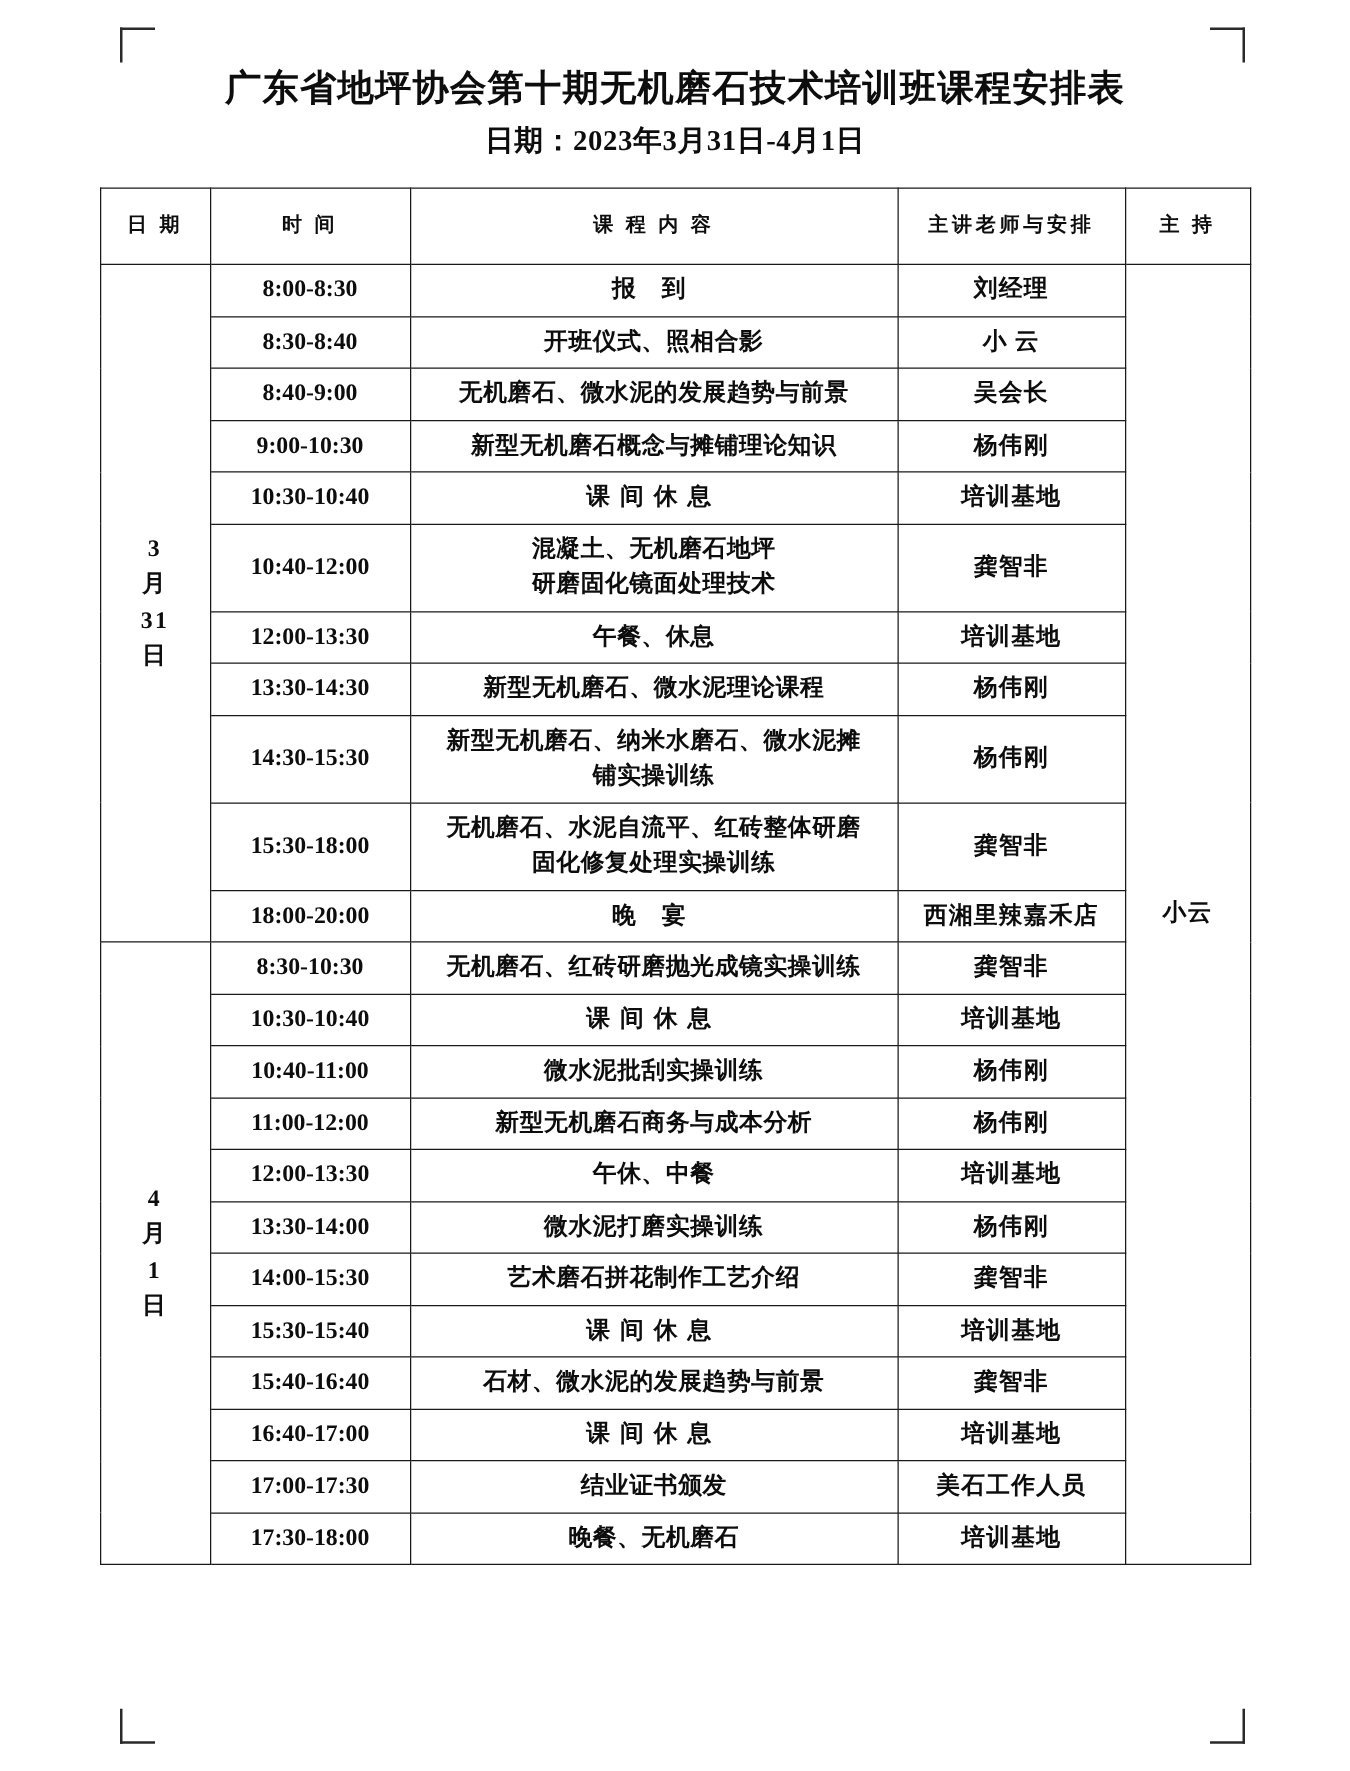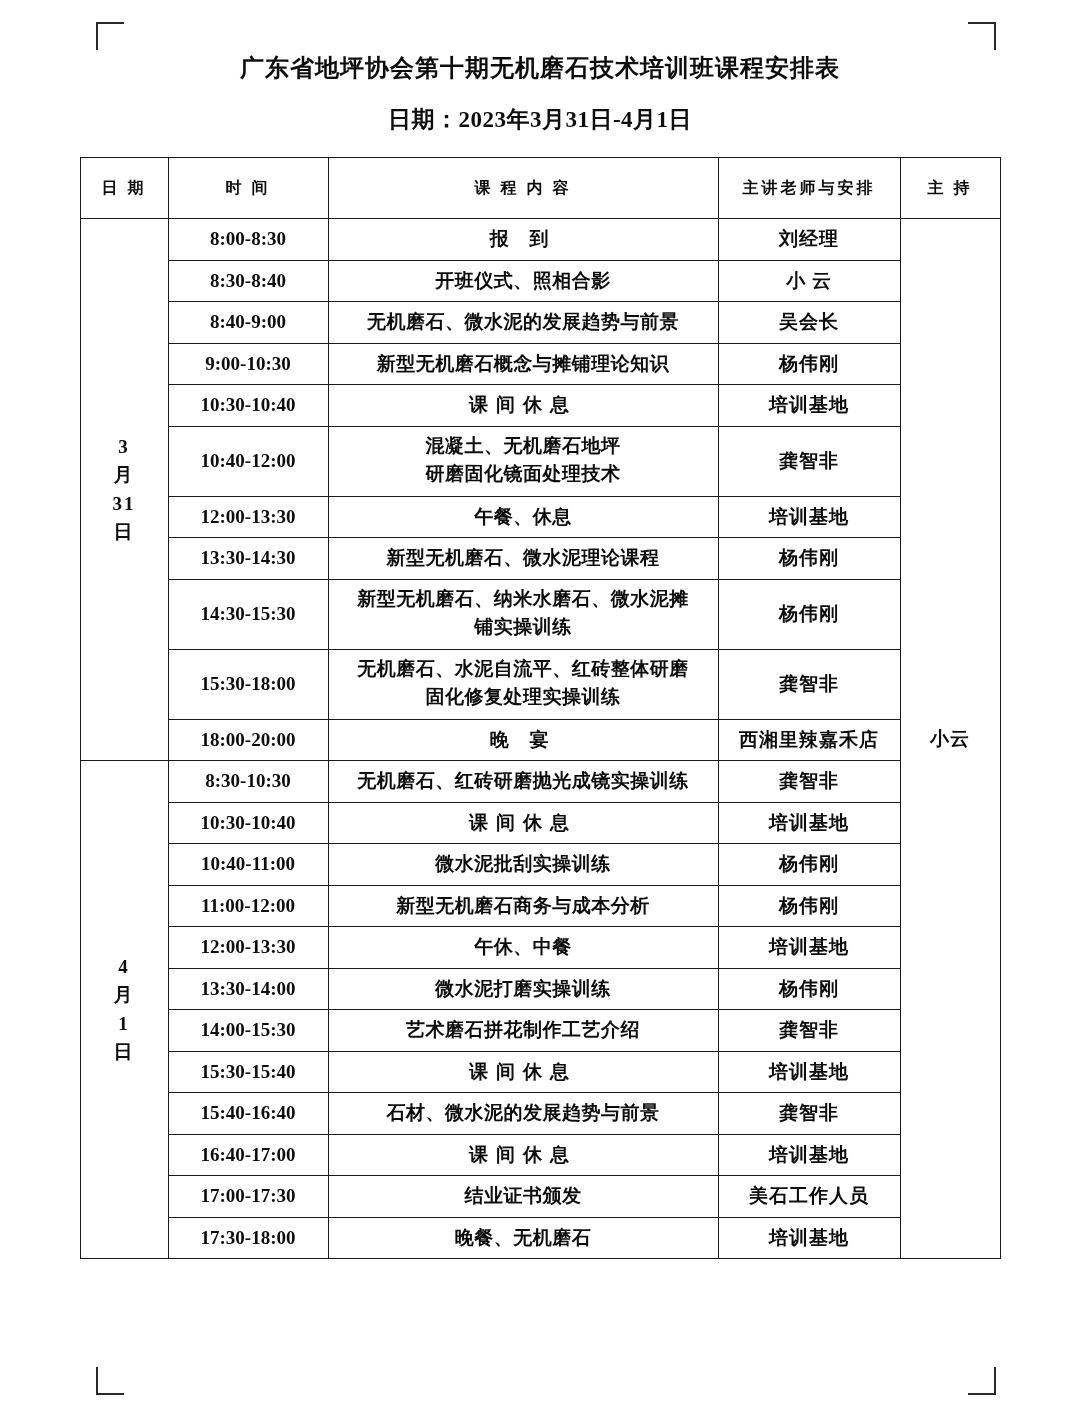--- a/index.html
+++ b/index.html
@@ -32,32 +32,32 @@
 
   .page {
     position: absolute;
     top: 0; left: 0;
     width: 1080px;
     height: 1417px;
   }
 
   .doc-title {
     text-align: center;
-    font-size: 24px;
+    font-size: 29px;
     font-weight: bold;
     letter-spacing: 1px;
     margin-top: 52px;
     line-height: 1.35;
     font-family: "Liberation Serif", "DejaVu Serif", serif;
   }
   .doc-subtitle {
     text-align: center;
     font-size: 23px;
     font-weight: bold;
-    margin-top: 20px;
+    margin-top: 6px;
     letter-spacing: 0.5px;
   }
 
   table.schedule {
     border-collapse: collapse;
     margin: 22px auto 0 auto;
     width: 920px;
     table-layout: fixed;
   }
   table.schedule td, table.schedule th {

